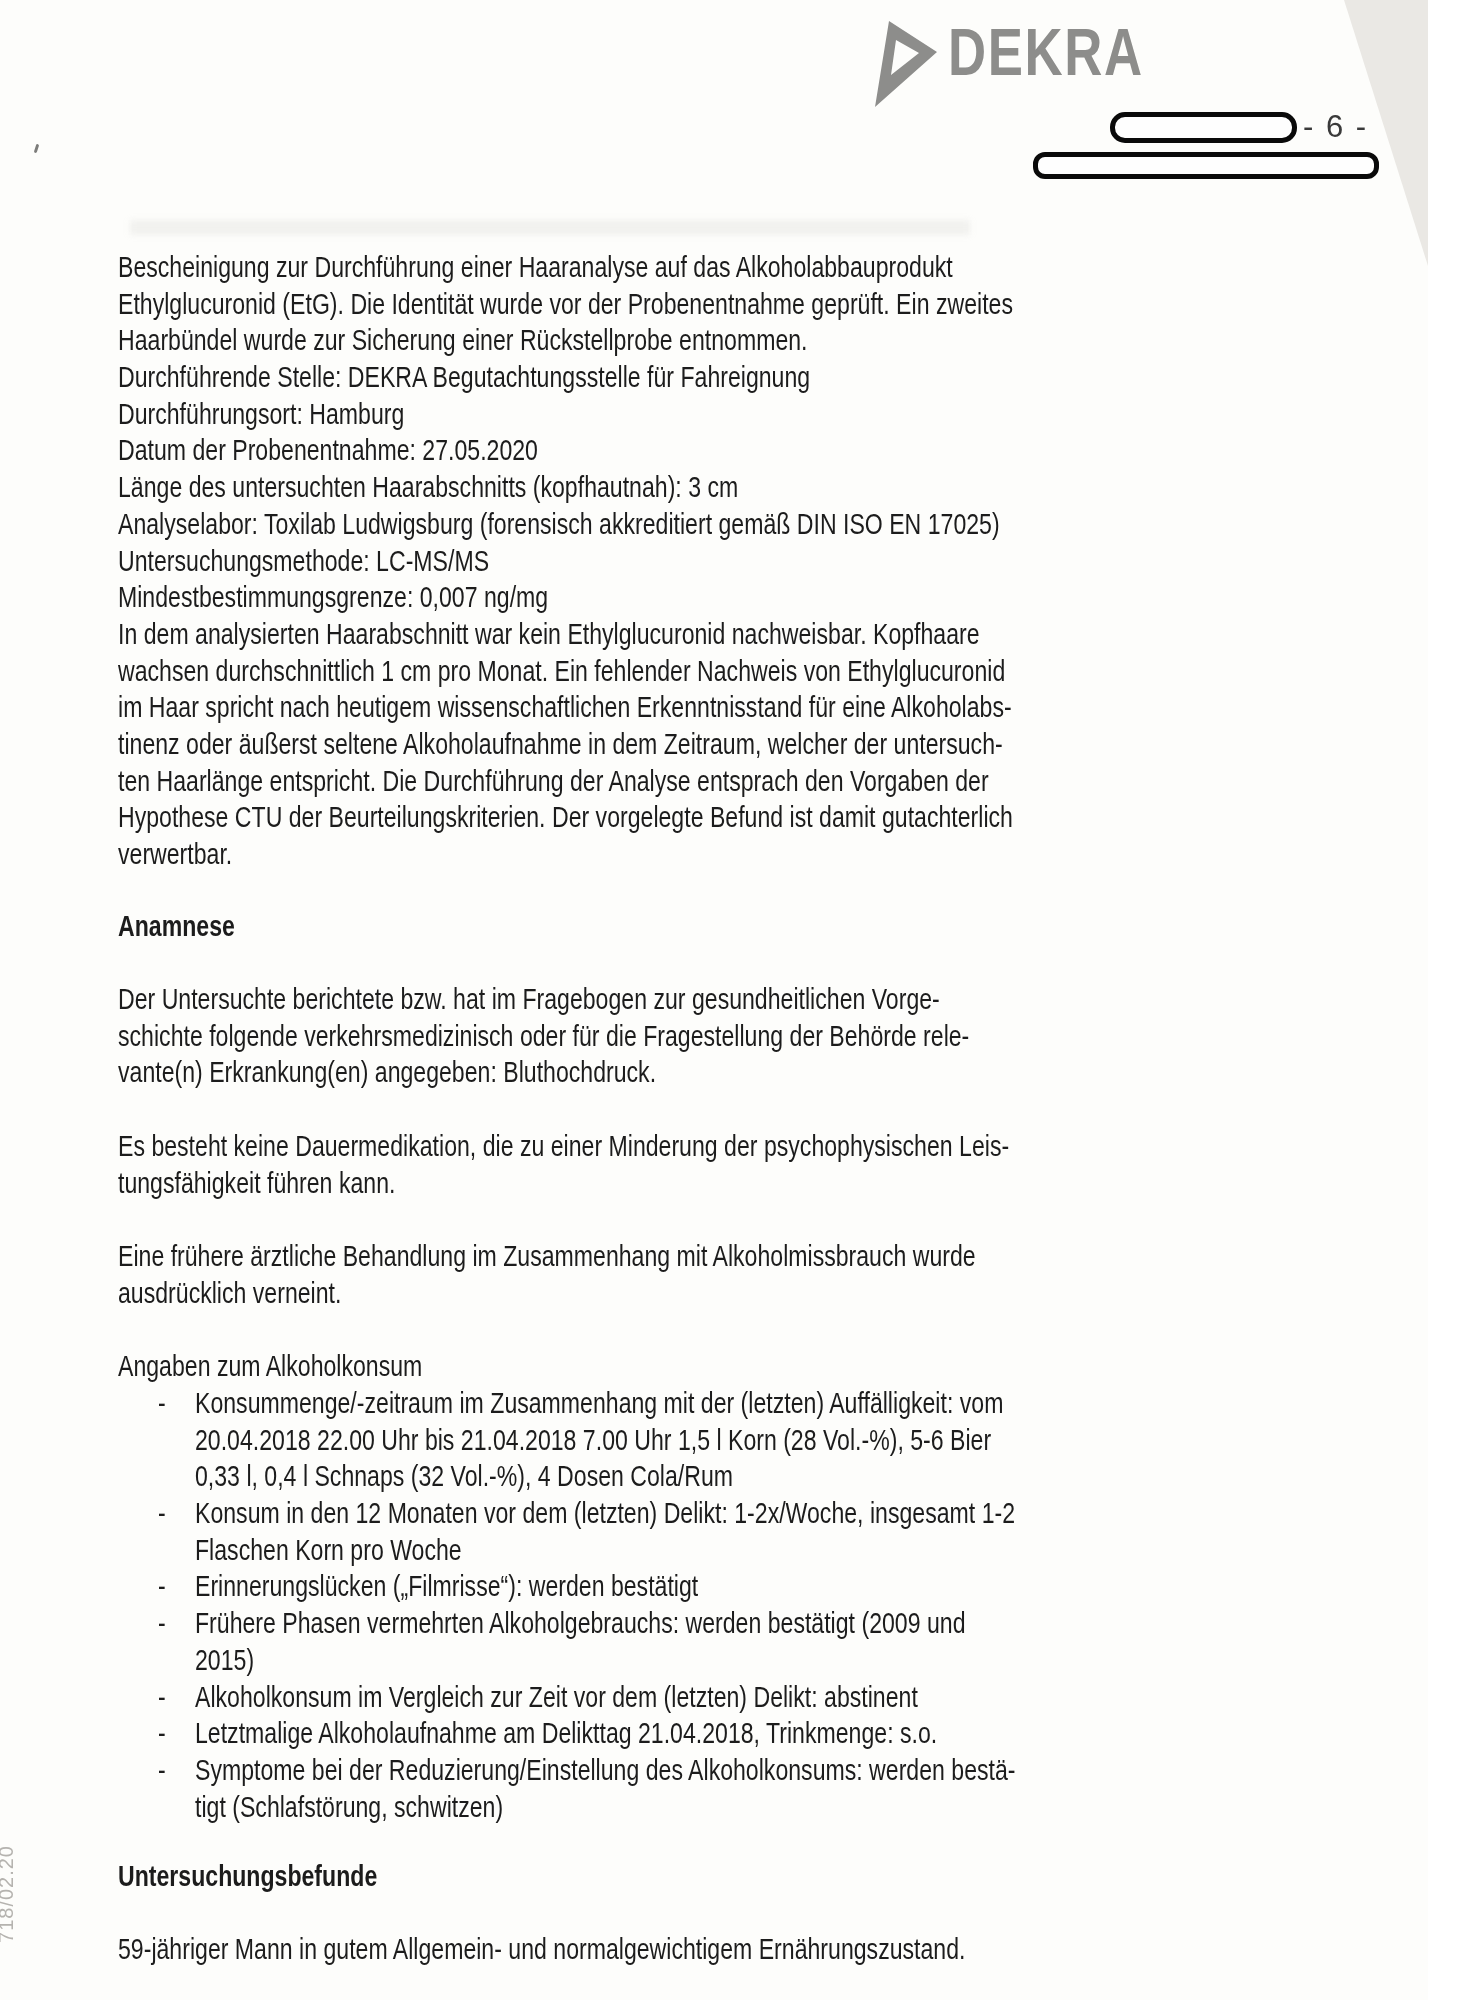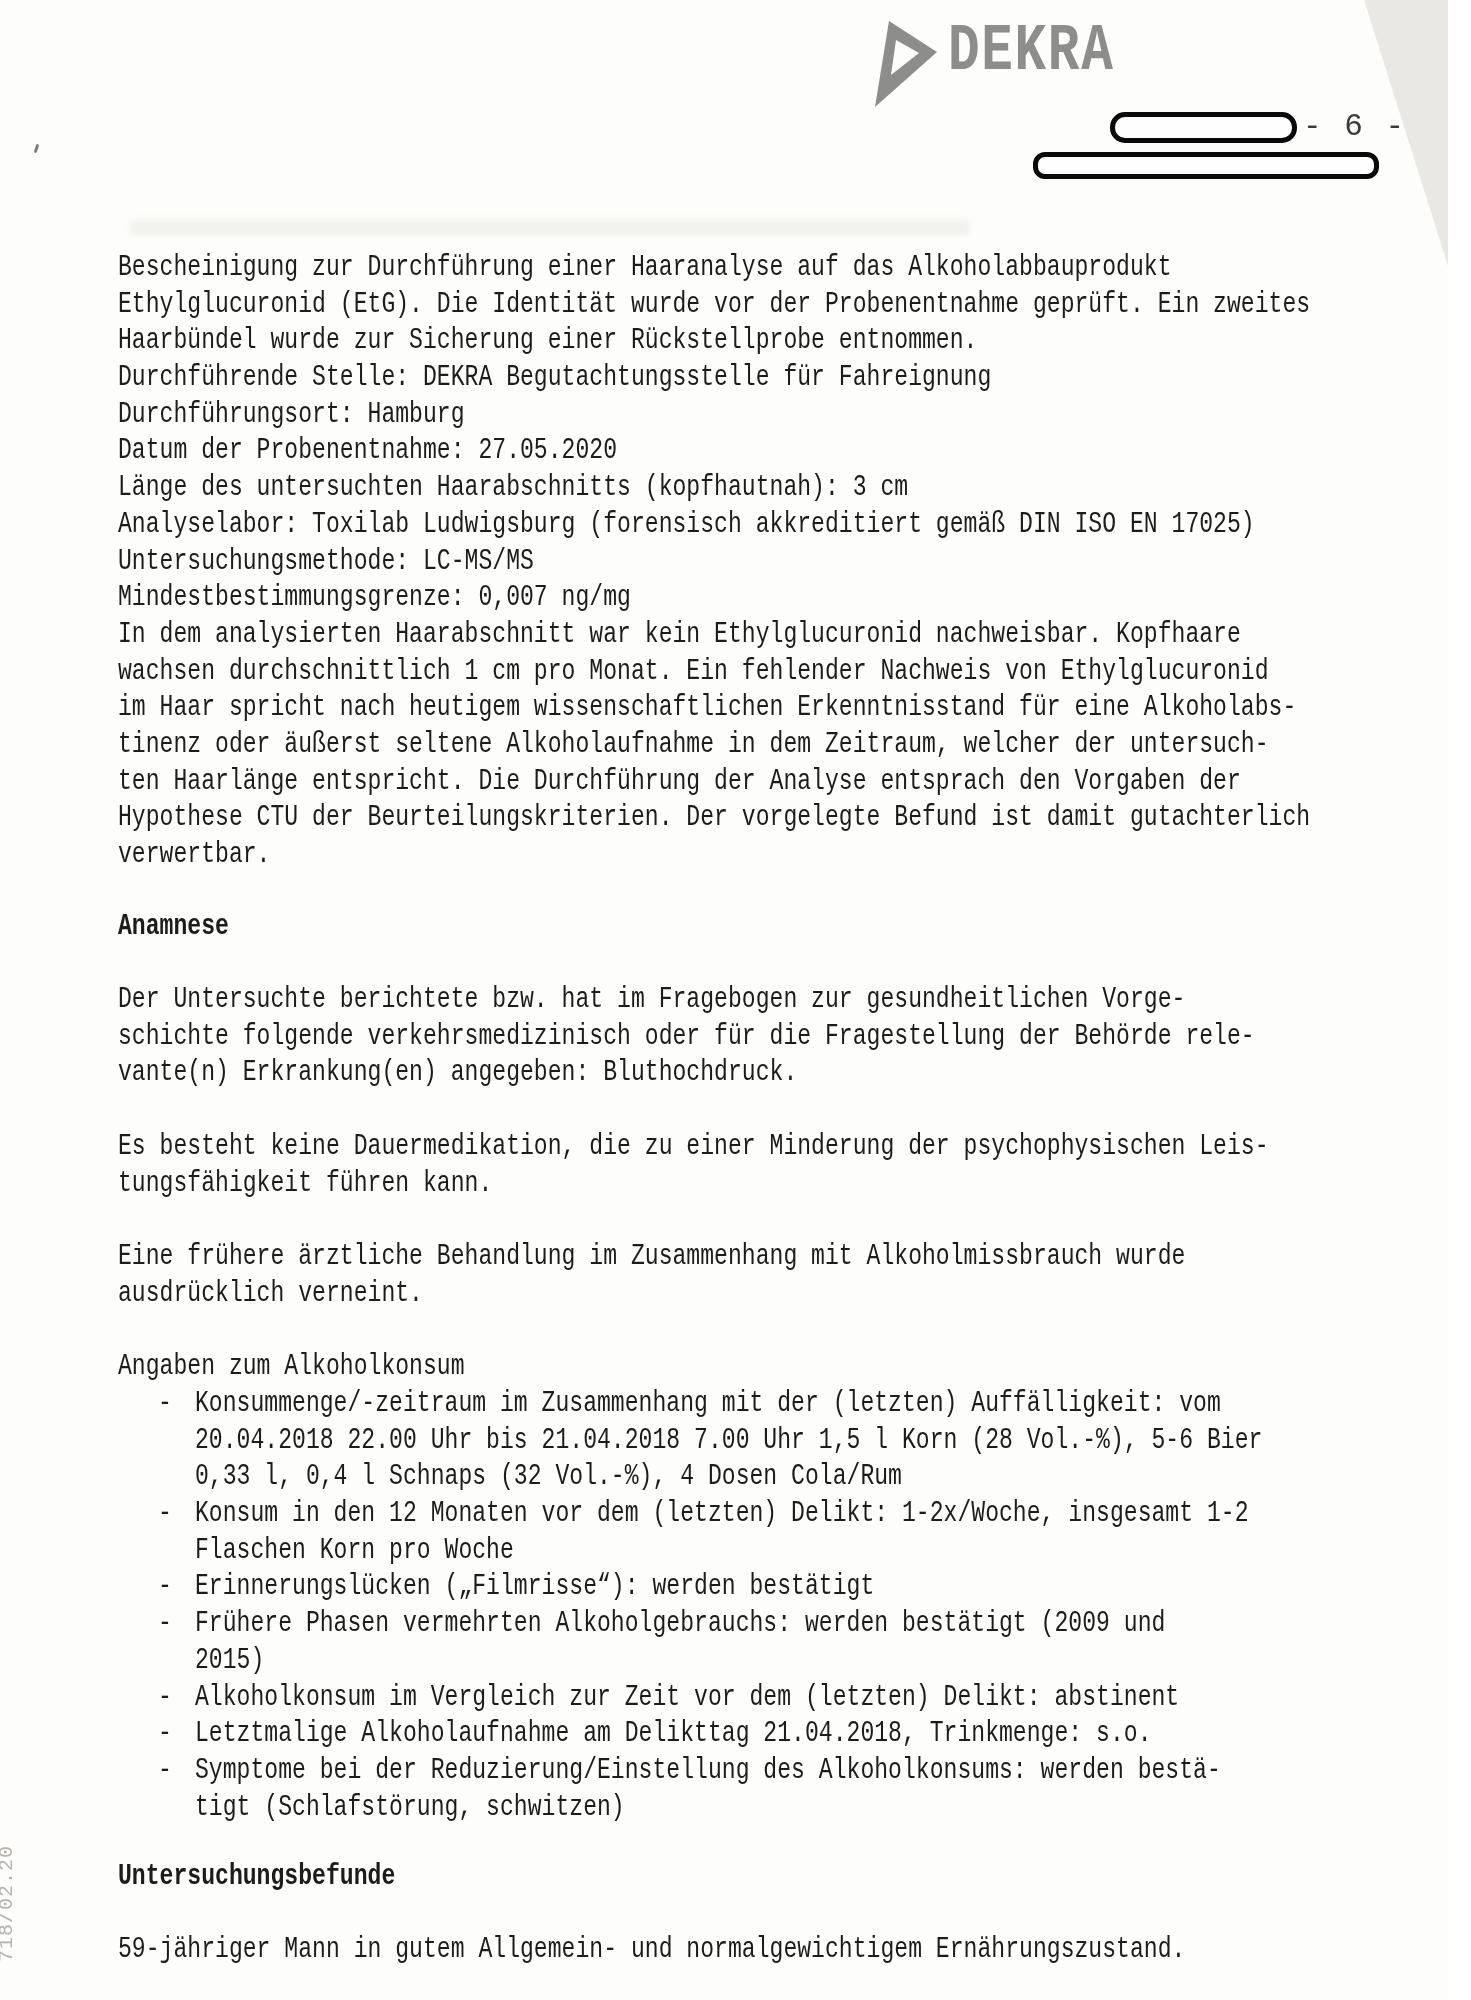--- a/index.html
+++ b/index.html
@@ -1,21 +1,20 @@
 <!DOCTYPE html>
 <html><head>
 <meta charset="utf-8">
 <style>
   html,body { margin:0; padding:0; background:#ffffff; }
   .page {
     position:relative; width:1428px; height:2000px;
     background:#fdfdfb; overflow:hidden;
-    font-family:Liberation Mono, monospace;
+    font-family:Liberation Sans, sans-serif;
     color:#1e1e1e;
-    padding-left:20px;
   }
   
   .corner-fold {
     position:absolute; top:0; right:0; width:84px; height:266px;
     background:#eae8e4;
     clip-path:polygon(0 0, 100% 0, 100% 100%);
   }
   
   .logo-arrow { position:absolute; left:875px; top:21px; width:62px; height:86px; }
   .logo-text {

